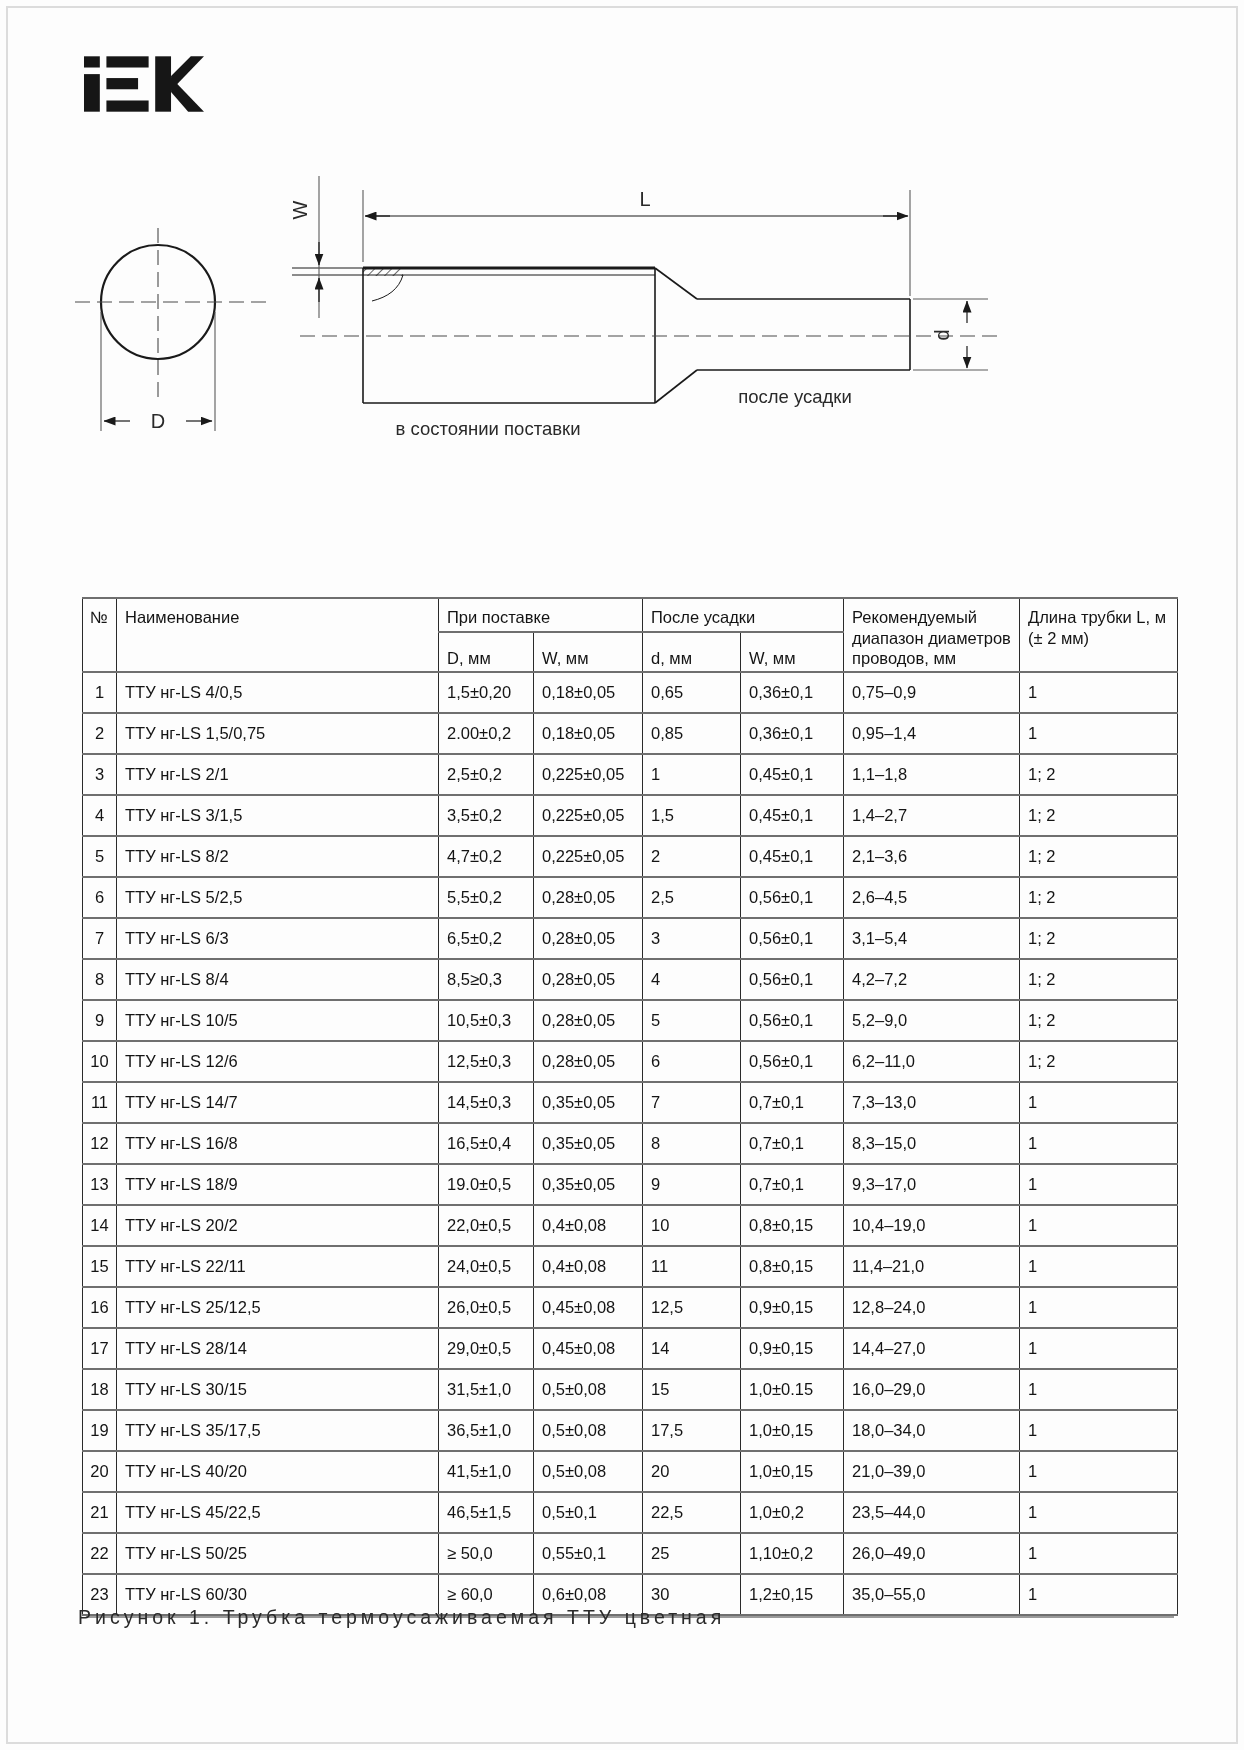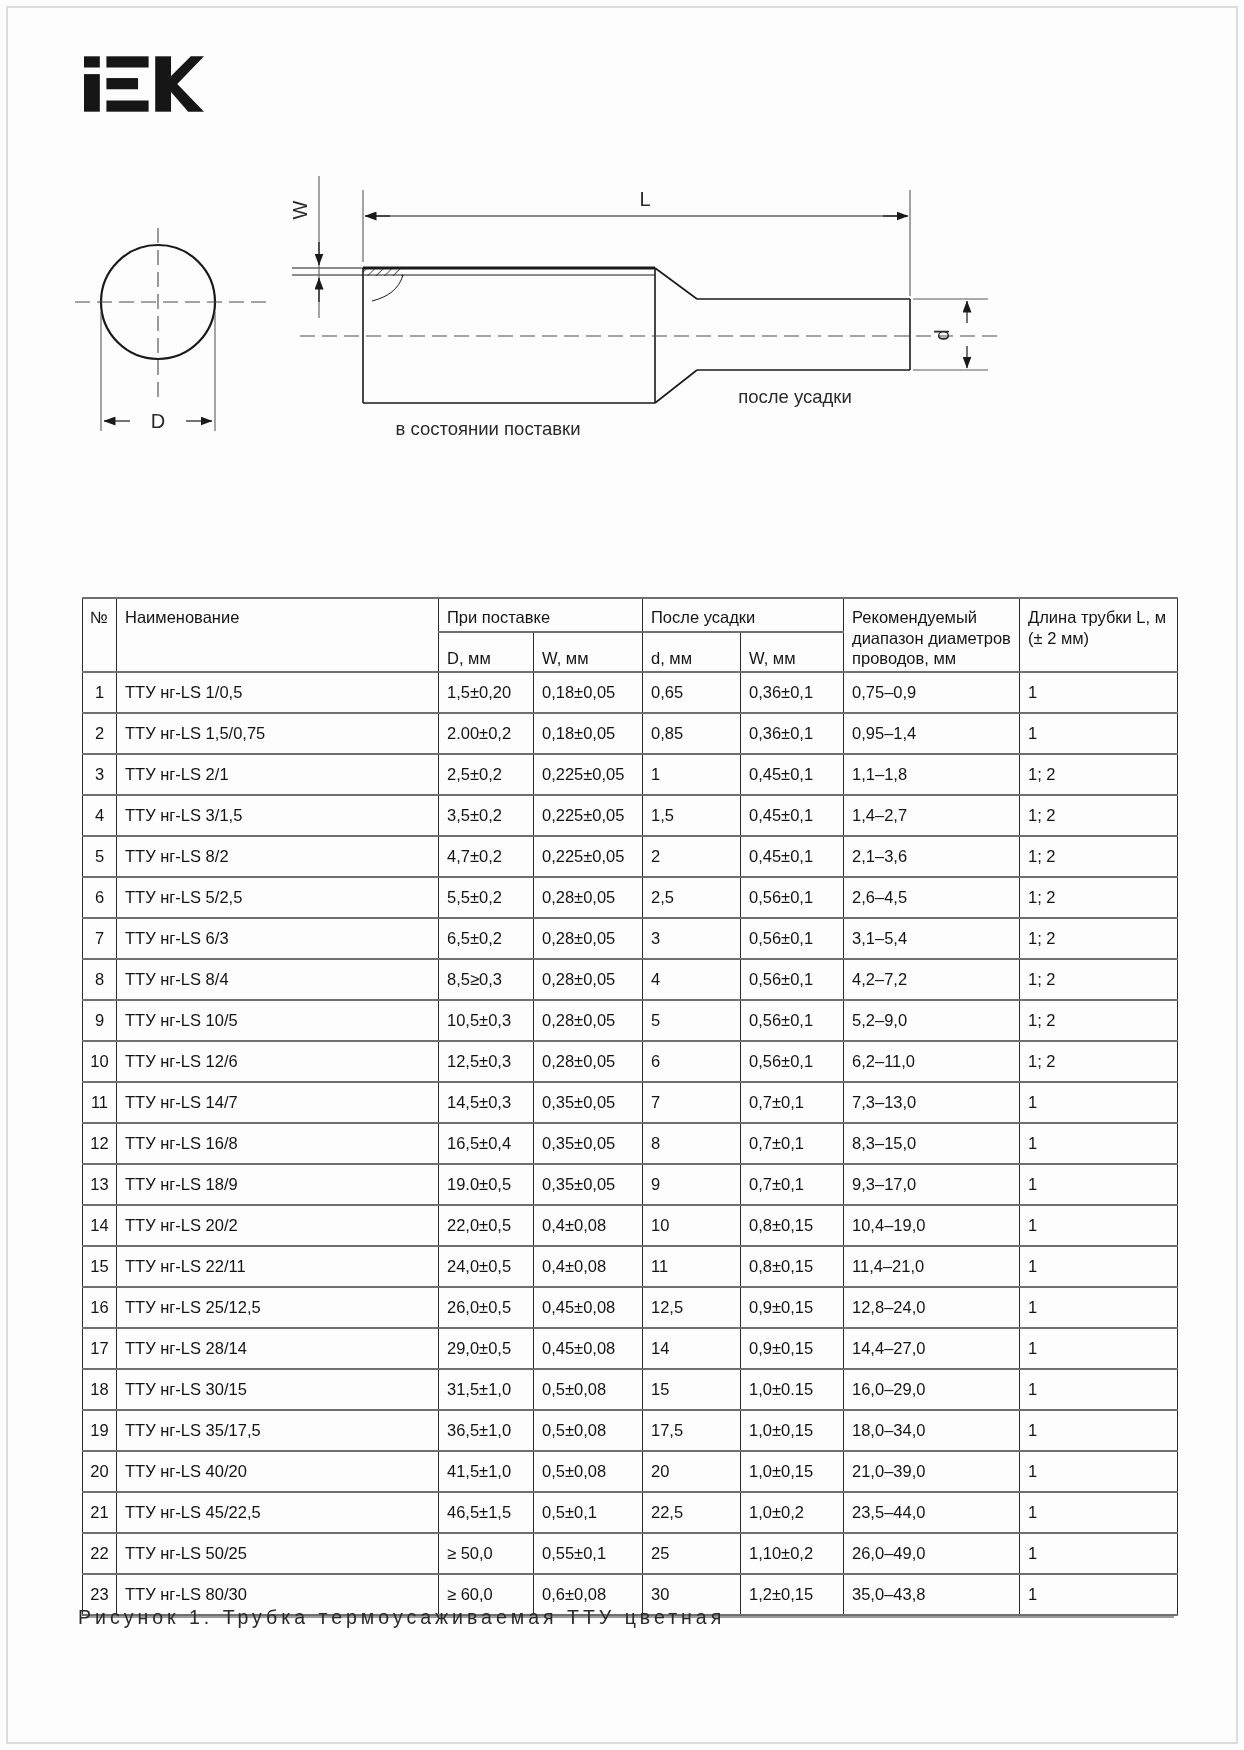--- a/index.html
+++ b/index.html
@@ -150,21 +150,21 @@
         <tr class="subhead" style="height:40px;">
           <th>D, мм</th>
           <th>W, мм</th>
           <th>d, мм</th>
           <th>W, мм</th>
         </tr>
       </thead>
       <tbody id="spec-tbody">
           <tr>
             <td class="c-num">1</td>
-            <td>ТТУ нг-LS 1/0,5</td>
+            <td>ТТУ нг-LS 4/0,5</td>
             <td>1,5±0,20</td>
             <td>0,18±0,05</td>
             <td>0,65</td>
             <td>0,36±0,1</td>
             <td>0,75–0,9</td>
             <td>1</td>
           </tr>
           <tr>
             <td class="c-num">2</td>
             <td>ТТУ нг-LS 1,5/0,75</td>
@@ -370,26 +370,26 @@
             <td>ТТУ нг-LS 50/25</td>
             <td>≥ 50,0</td>
             <td>0,55±0,1</td>
             <td>25</td>
             <td>1,10±0,2</td>
             <td>26,0–49,0</td>
             <td>1</td>
           </tr>
           <tr>
             <td class="c-num">23</td>
-            <td>ТТУ нг-LS 80/30</td>
+            <td>ТТУ нг-LS 60/30</td>
             <td>≥ 60,0</td>
             <td>0,6±0,08</td>
             <td>30</td>
             <td>1,2±0,15</td>
-            <td>35,0–43,8</td>
+            <td>35,0–55,0</td>
             <td>1</td>
           </tr>
         </tbody>
     </table>
   </div>
 
   <div class="caption">Рисунок 1. Трубка термоусаживаемая ТТУ цветная</div>
 </div>
 
 </body></html>

